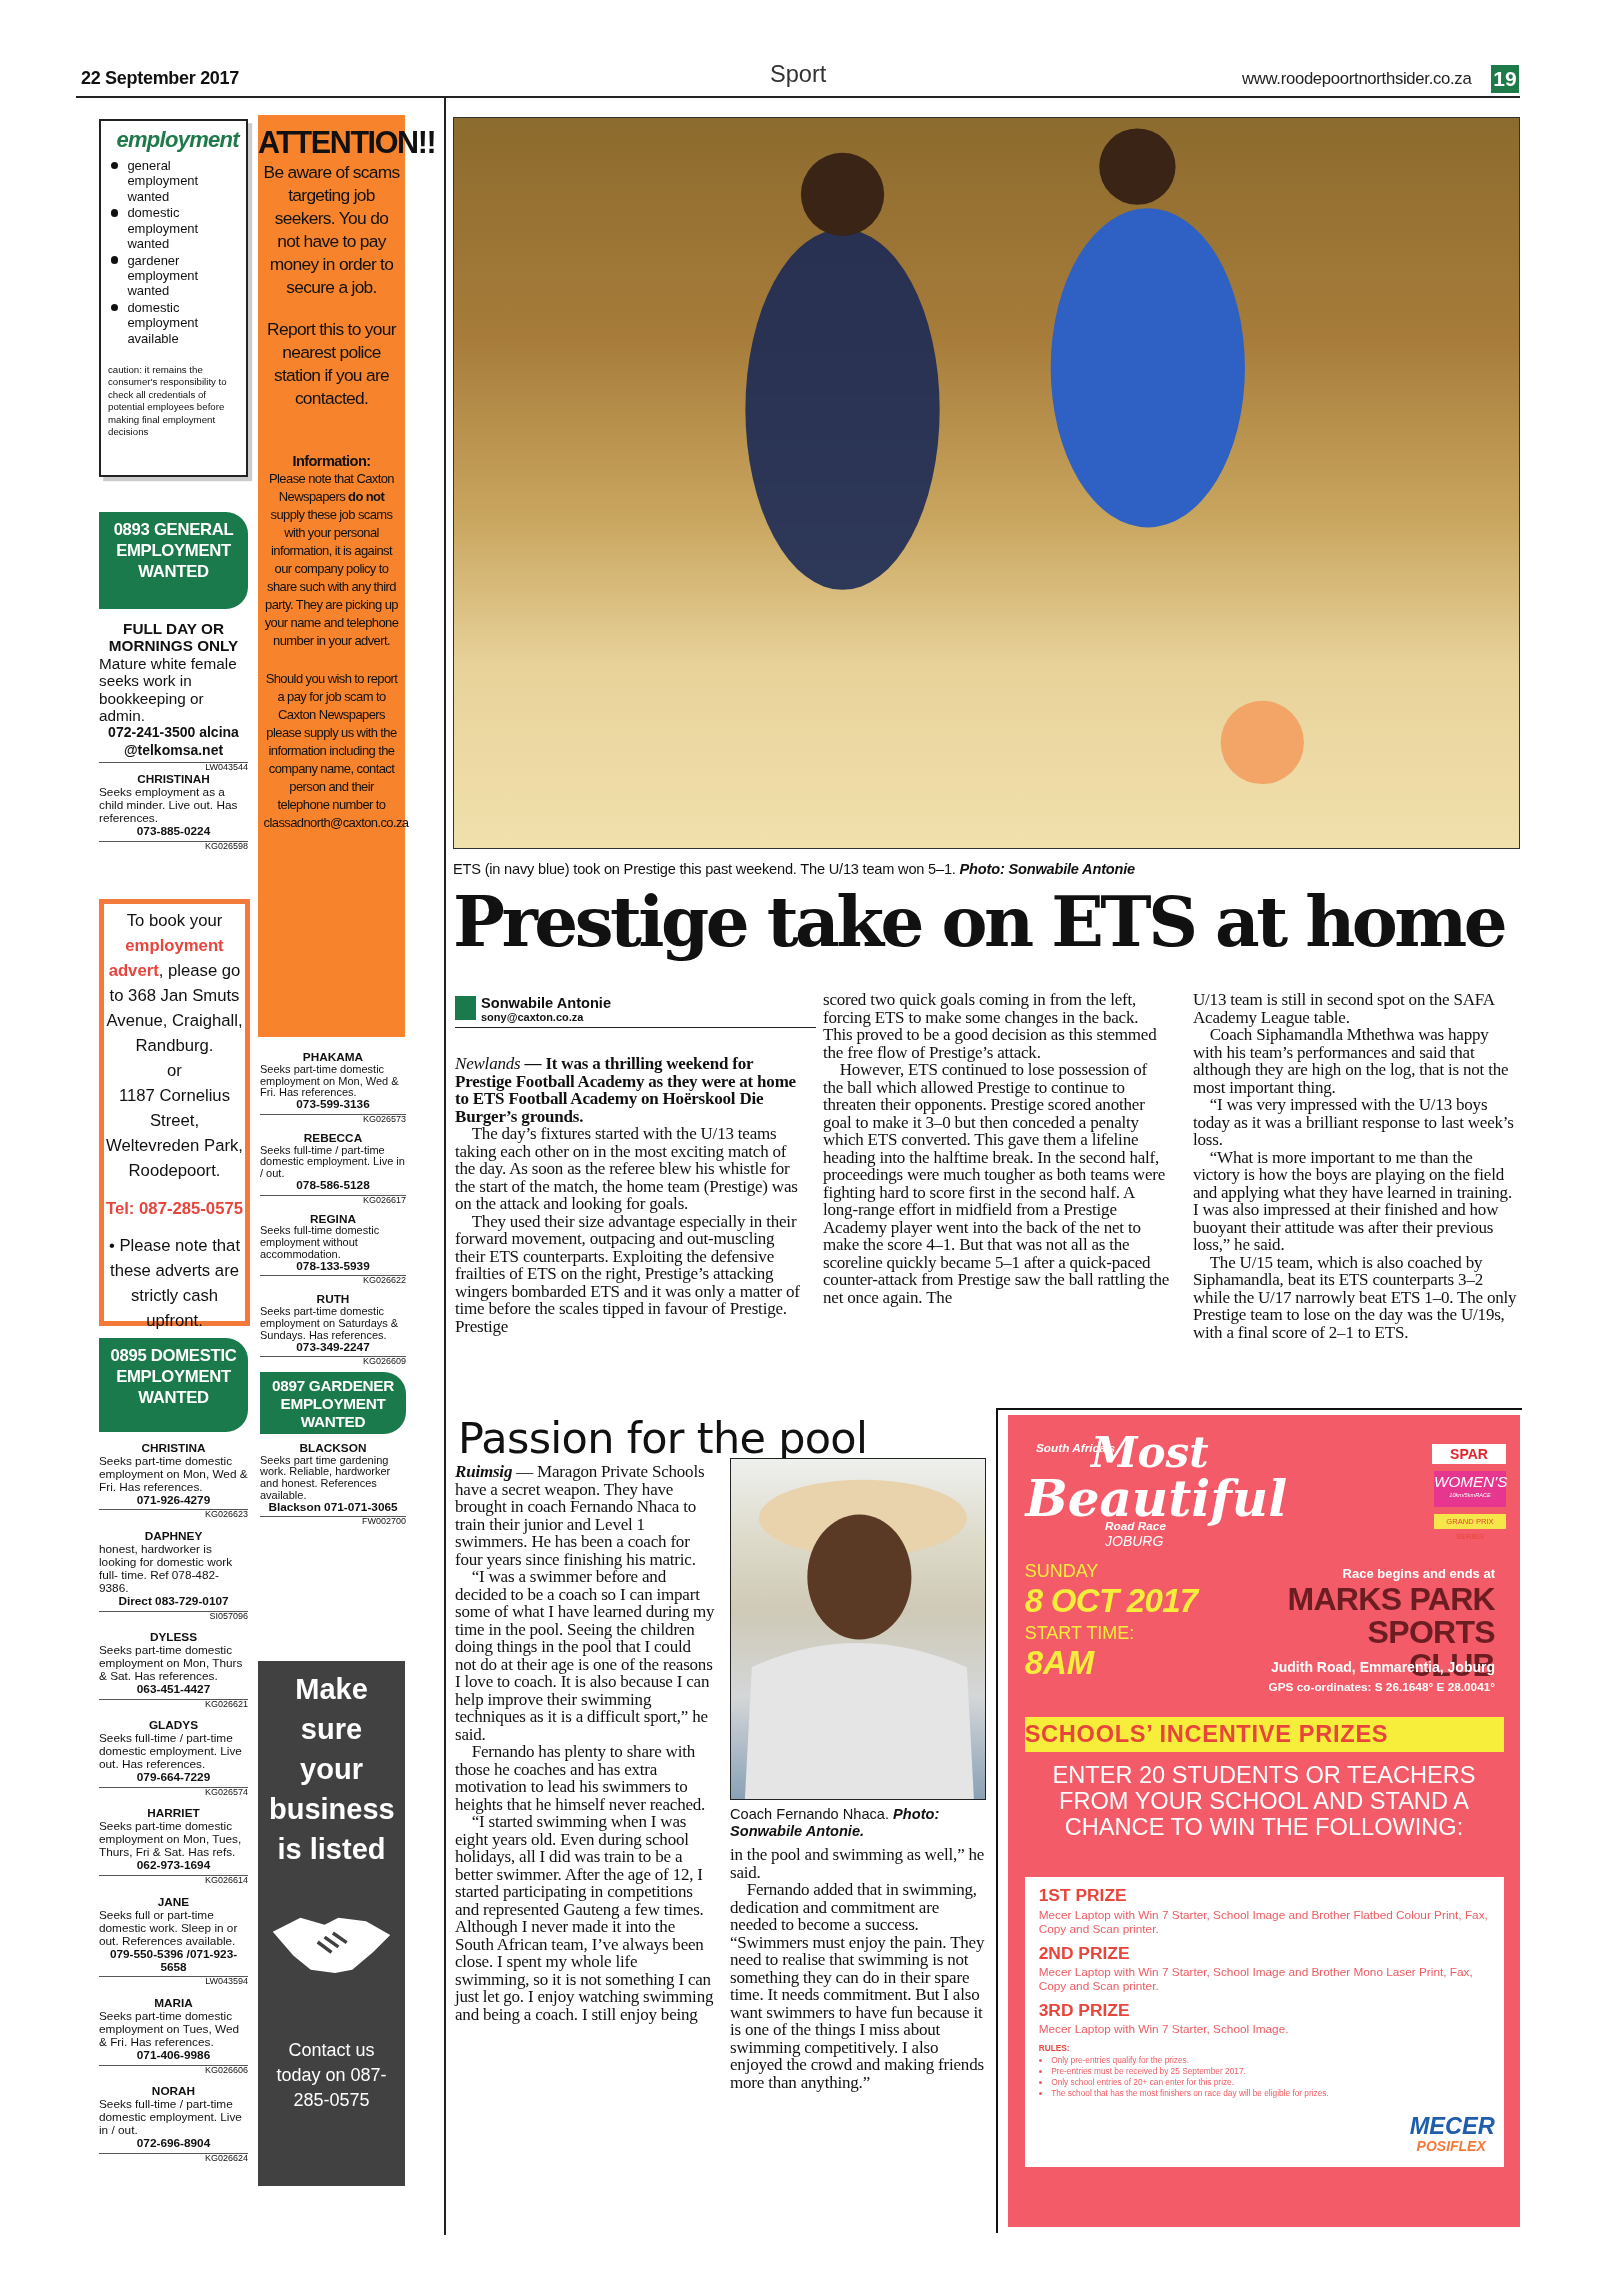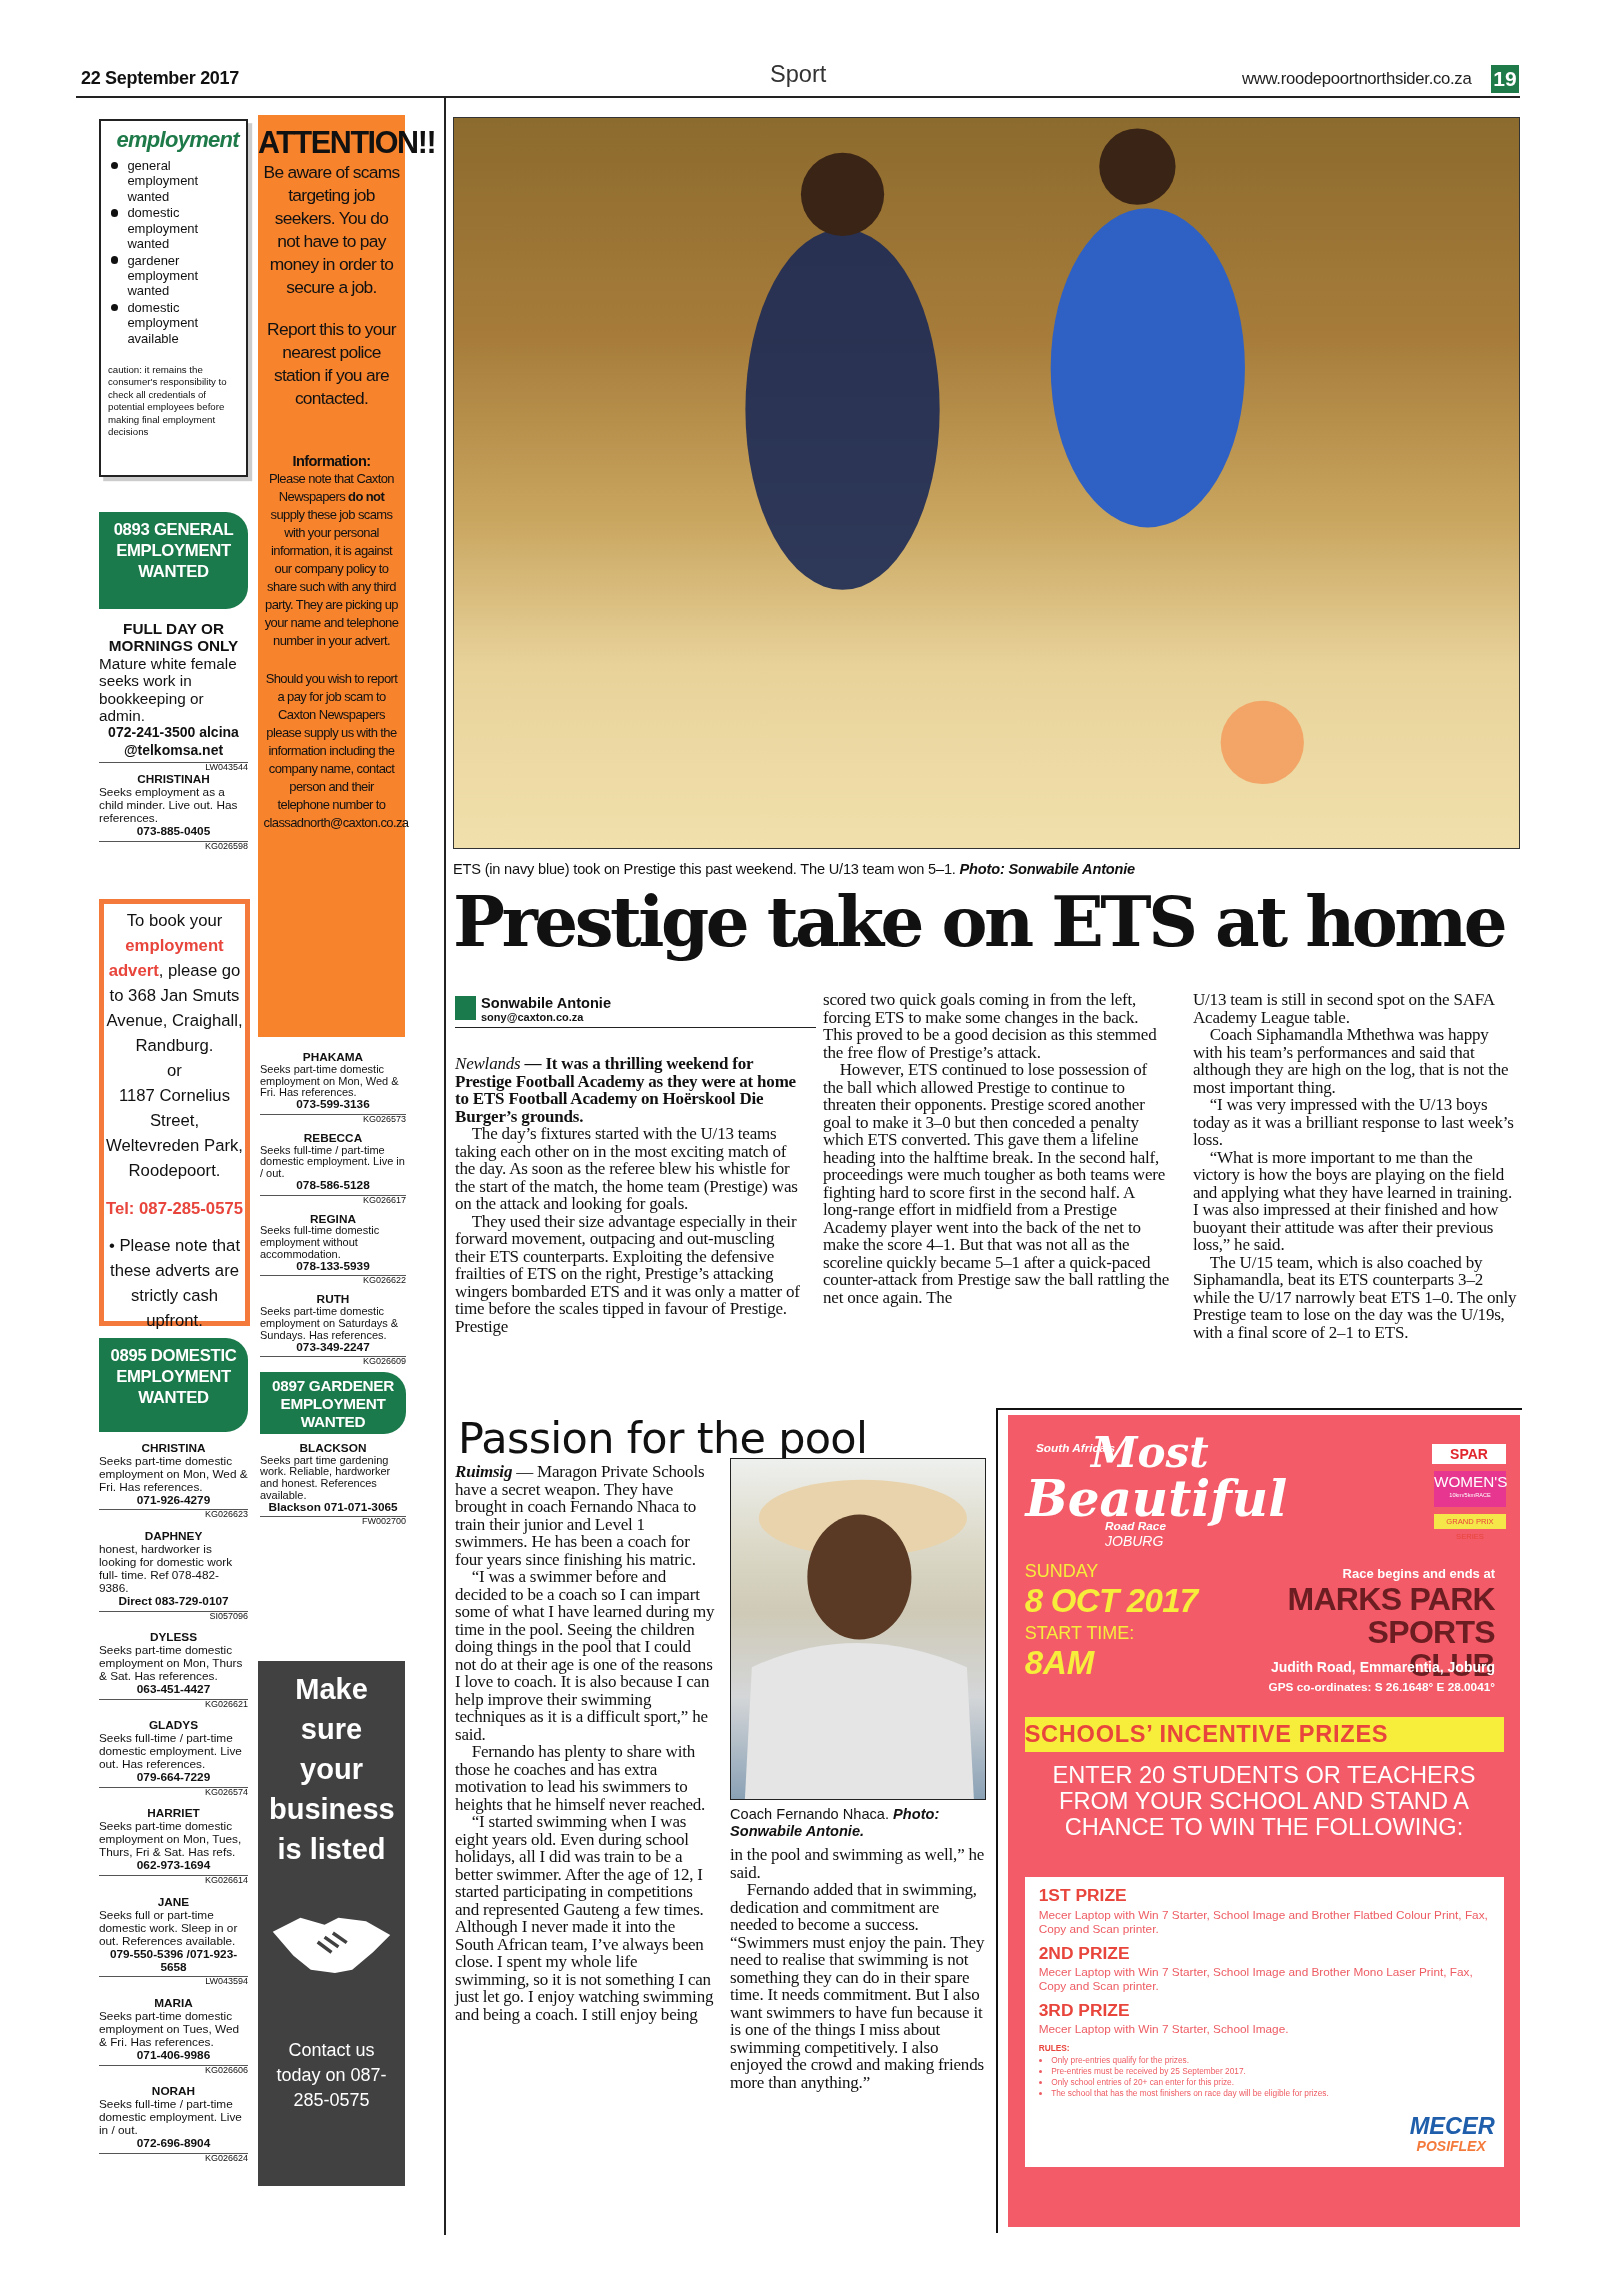--- a/index.html
+++ b/index.html
@@ -54,21 +54,21 @@
   .coach-cap{left:730px;top:1806px;width:264px;font-size:14.6px;line-height:16.7px;}
   
   .race-frame{left:996px;top:1408px;width:524px;height:823px;border:2.1px solid #111;border-bottom:none;border-right:none;}
   .race{left:1008px;top:1415px;width:512px;height:812px;background:#f25b67;color:#fff;overflow:hidden;}
   .r-sa{left:28px;top:26px;font-weight:bold;font-size:11.8px;font-style:italic;}
   .r-most{left:83px;top:12.5px;font-family:"DejaVu Serif",serif;font-style:italic;font-size:42px;font-weight:bold;}
   .r-beaut{left:17.4px;top:54px;font-family:"DejaVu Serif",serif;font-style:italic;font-size:50px;font-weight:bold;}
   .r-road{left:97px;top:104px;font-size:11.8px;font-weight:bold;font-style:italic;}
   .r-joburg{left:97px;top:118px;font-size:14px;font-style:italic;}
   .r-spar{right:14px;top:29px;width:72px;height:18px;background:#fff;color:#e1262d;font-weight:bold;font-size:14px;text-align:center;line-height:18px;border:1.4px solid #fff;}
-  .r-women{right:14px;top:56px;width:72px;height:36px;background:#e6368f;text-align:center;font-size:15.3px;line-height:21px;}
+  .r-women{right:14px;top:56px;width:72px;height:36px;background:#e6368f;text-align:center;font-size:15.3px;line-height:21px;font-style:italic;}
   .r-women small{display:block;font-size:5.6px;line-height:7px;}
   .r-gp{right:14px;top:99px;width:72px;height:15.3px;background:#f5e64a;color:#e8453c;font-size:7.6px;text-align:center;line-height:15.3px;}
   .r-sunday{left:16.7px;top:146px;color:#f7ee3c;font-size:18px;}
   .r-date{left:16.7px;top:167px;color:#f7ee3c;font-size:33px;font-weight:bold;font-style:italic;letter-spacing:-0.7px;}
   .r-st{left:16.7px;top:208px;color:#f7ee3c;font-size:18px;}
   .r-8am{left:16.7px;top:229px;color:#f7ee3c;font-size:33px;font-weight:bold;font-style:italic;}
   .r-begins{right:25px;top:151px;font-size:13px;font-weight:bold;}
   .r-marks{right:25px;top:168px;color:#6b1d22;font-size:32px;font-weight:bold;line-height:33px;text-align:right;letter-spacing:-0.7px;}
   .r-addr{right:25px;top:244px;font-size:14px;font-weight:bold;}
   .r-gps{right:25px;top:265px;font-size:11.8px;font-weight:bold;}
@@ -108,21 +108,21 @@
   <div class="green-hdr" style="height:97px;padding-top:7px;">0893 GENERAL EMPLOYMENT WANTED</div>
   <div class="ad ad-big" style="margin-top:11px;">
     <div class="nm">FULL DAY OR MORNINGS ONLY</div>
     <div class="tx">Mature white female seeks work in bookkeeping or admin.</div>
     <div class="ph">072-241-3500 alcina @telkomsa.net</div>
     <div class="ref">LW043544</div>
   </div>
   <div class="ad" style="">
     <div class="nm">CHRISTINAH</div>
     <div class="tx">Seeks employment as a child minder. Live out. Has references.</div>
-    <div class="ph">073-885-0405</div>
+    <div class="ph">073-885-0224</div>
     <div class="ref">KG026598</div>
   </div>
 </div>
 
 <div class="abs book-box">
   <div>To book your</div>
   <div><span class="red">employment advert</span><span>, please go to 368 Jan Smuts Avenue, Craighall, Randburg.</span></div>
   <div>or</div>
   <div>1187 Cornelius Street, Weltevreden Park, Roodepoort.</div>
   <div class="red" style="margin-top:12.5px;">Tel: 087-285-0575</div>

